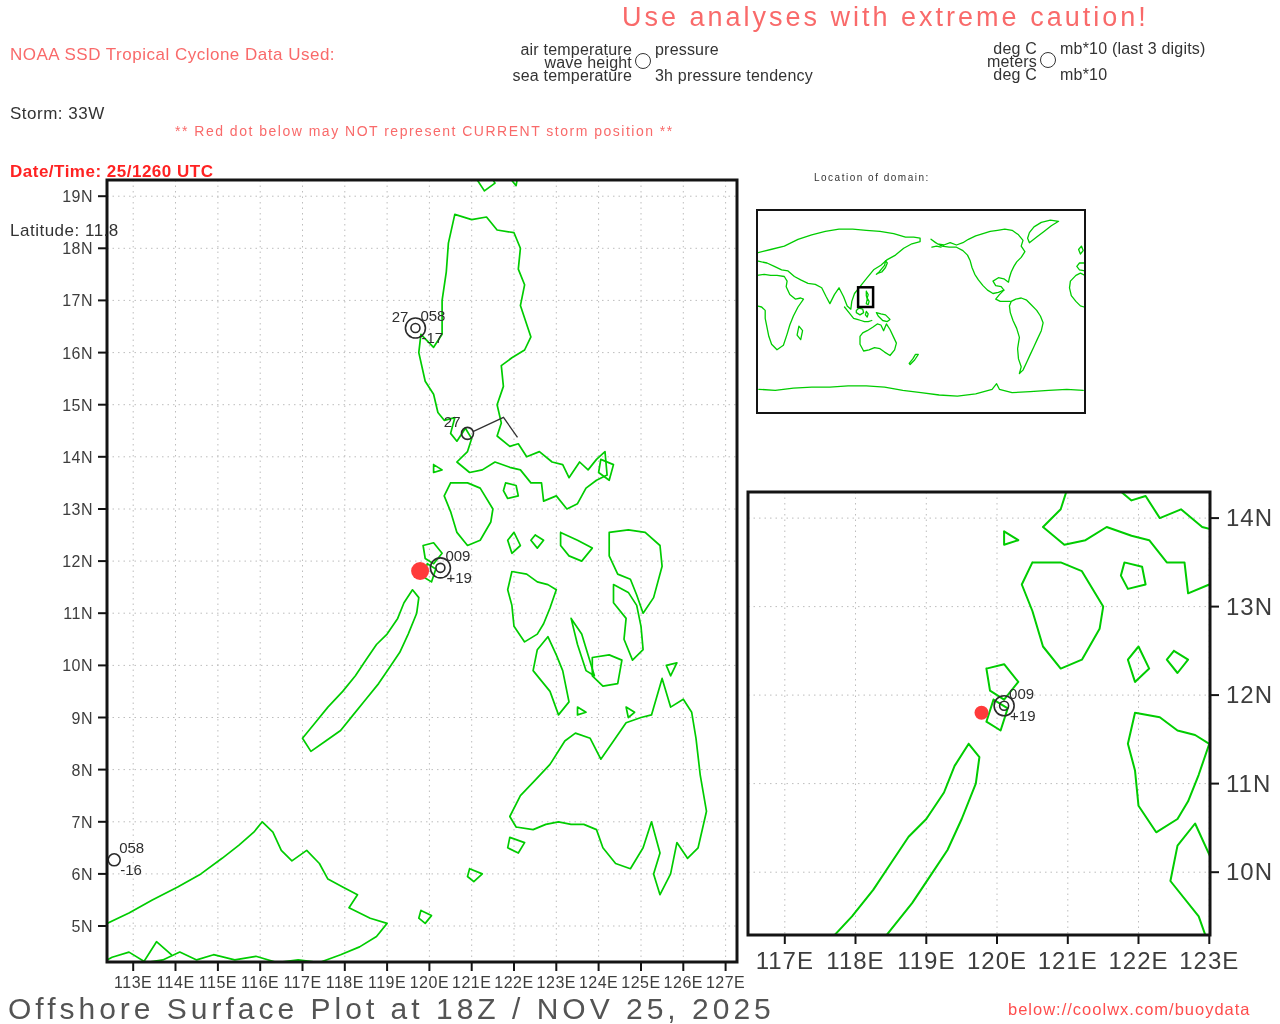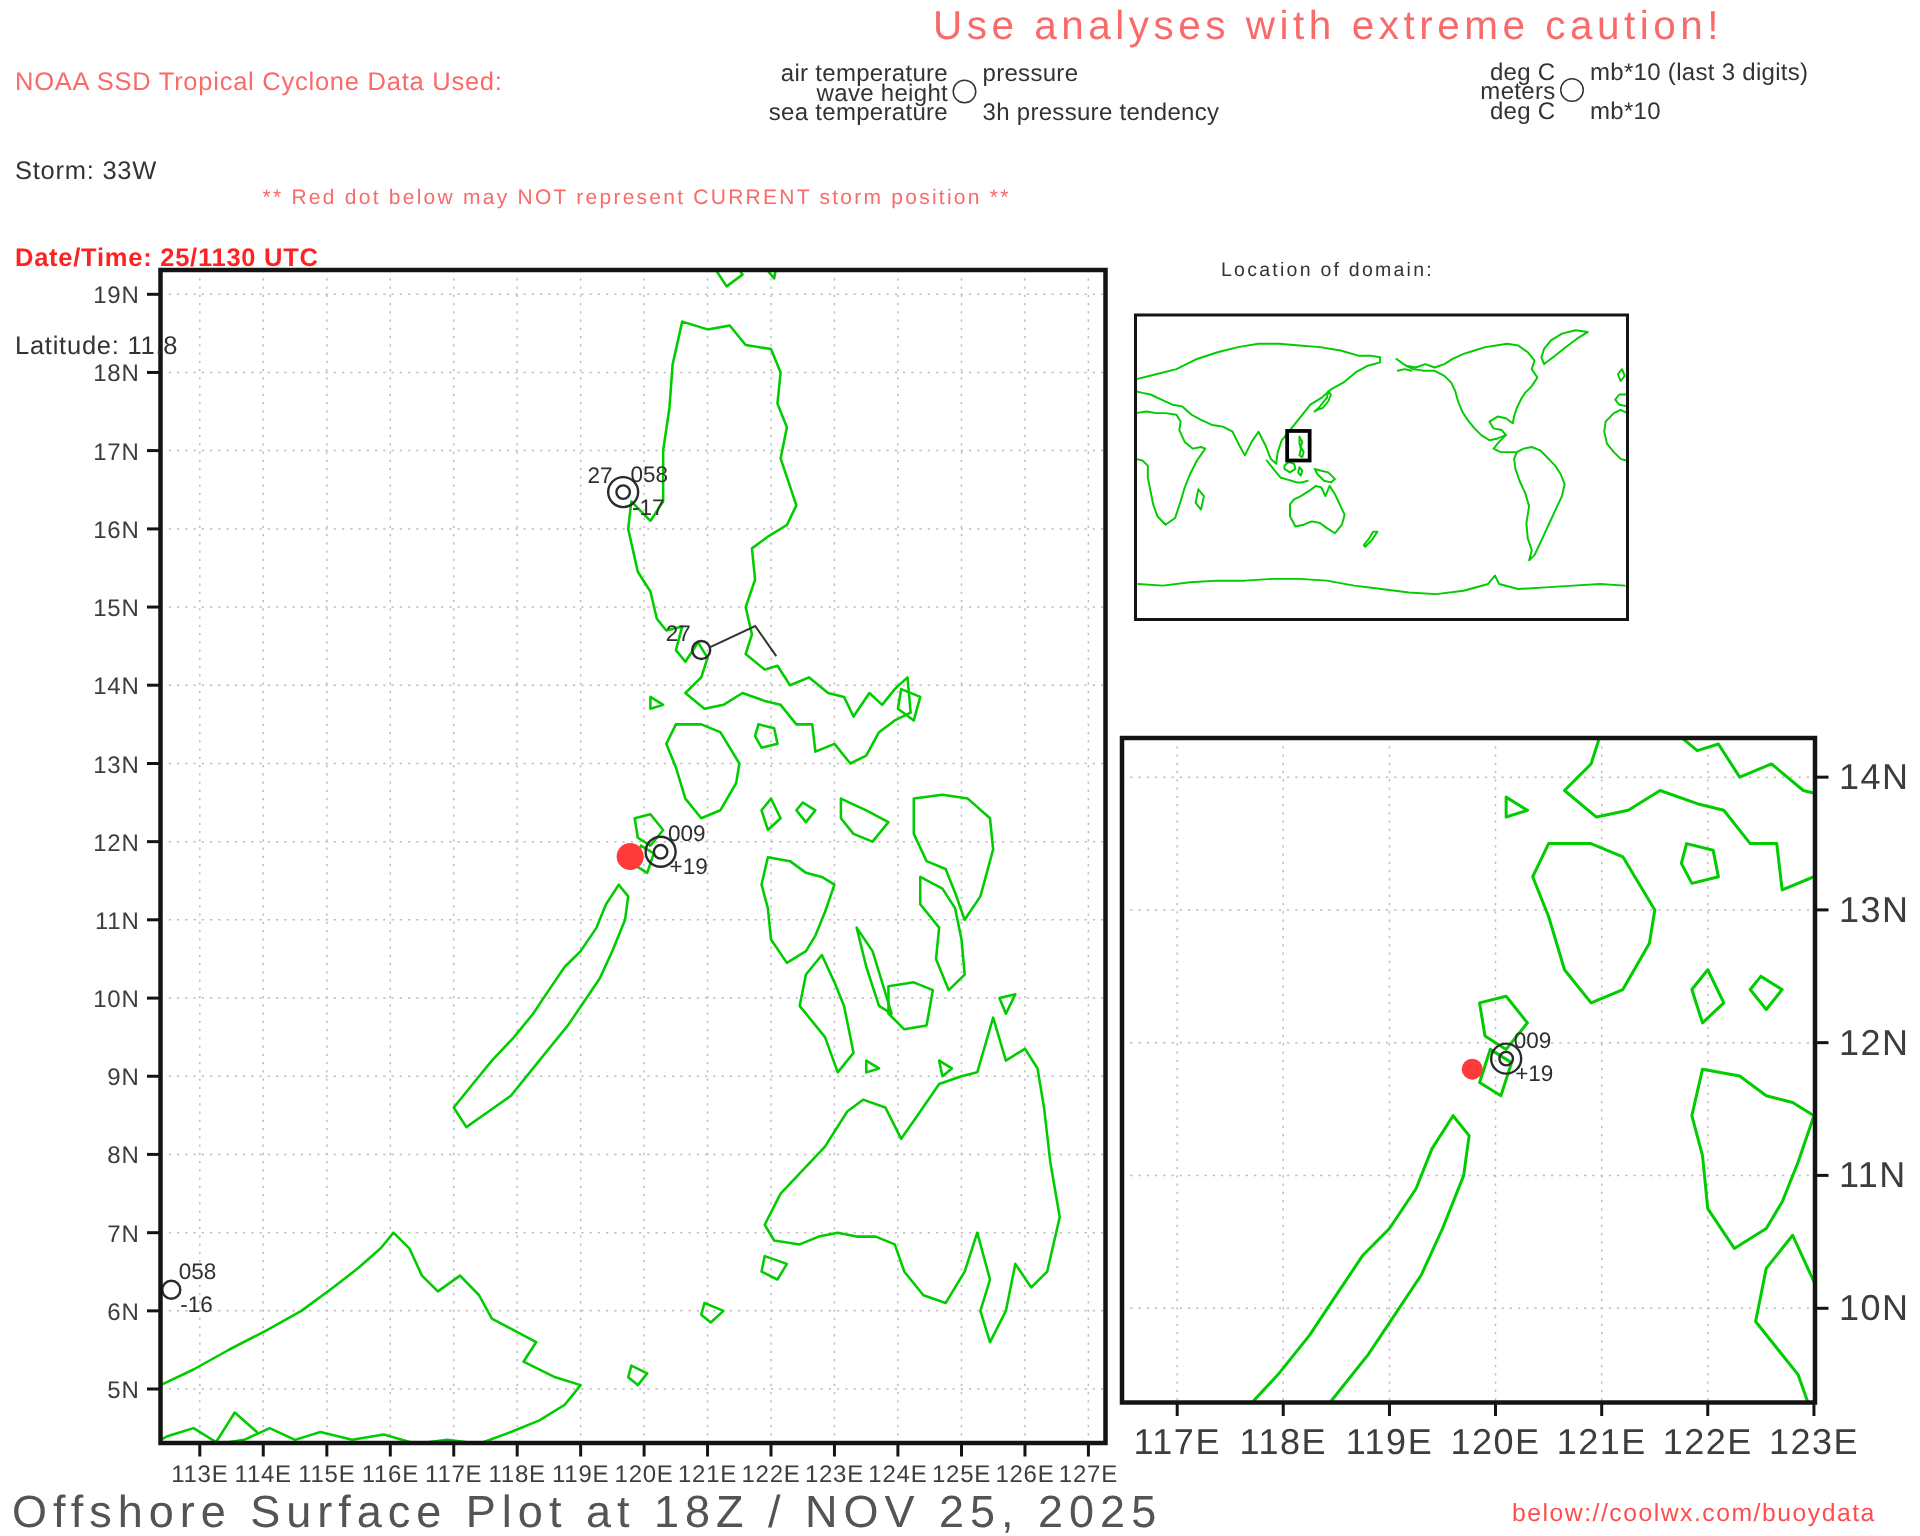--- a/index.html
+++ b/index.html
@@ -18,21 +18,21 @@
   .hdr .red2{color:var(--red-strong);font-weight:bold;}
   
   .caution{left:622px;top:2px;font-size:27px;letter-spacing:3px;color:var(--red-light);white-space:nowrap;}
   
   .lg{font-size:16px;letter-spacing:0.2px;color:var(--ink);white-space:nowrap;}
   .lg.right{text-align:right;}
   .lg-circle{width:14px;height:14px;border:1.5px solid #333;border-radius:50%;background:#fff;}
   
   .warning{left:175px;top:123px;font-size:14px;letter-spacing:1.5px;color:var(--red-light);white-space:nowrap;}
   
-  .loc-label{left:814px;top:172px;font-size:13px;letter-spacing:1.5px;color:var(--ink);white-space:nowrap;}
+  .loc-label{left:814px;top:172px;font-size:10px;letter-spacing:1.5px;color:var(--ink);white-space:nowrap;}
   
   .f-title{left:8px;top:992px;font-size:30px;letter-spacing:4px;color:#545454;white-space:nowrap;}
   .f-url{left:1008px;top:1000px;font-size:16.5px;letter-spacing:1px;color:#ff4d4d;white-space:nowrap;}
   
   svg{position:absolute;left:0;top:0;}
   .coast{fill:none;stroke:var(--coast);stroke-linejoin:round;stroke-linecap:round;}
   .grid{stroke:#bdbdbd;stroke-width:1;stroke-dasharray:1.5 4;}
   .frame{fill:none;stroke:#141414;}
   .tick{stroke:#141414;stroke-width:2;}
   .axis-main{font-size:16px;fill:var(--axis);letter-spacing:0.5px;font-family:"Liberation Sans",sans-serif;}
@@ -305,21 +305,21 @@
         <polyline points="1085.0,275.4 1080.4,273.2 1075.9,275.4 1070.4,281.1 1069.5,287.8 1071.3,295.7 1075.9,301.4 1080.4,305.9 1084.1,307.0" class="coast" stroke-width="1.3"></polyline>
       </g>
       <rect x="858.1" y="287.3" width="15.0" height="19.7" class="domain-box"></rect>
       <rect x="757" y="210" width="328" height="203" class="frame" stroke-width="2"></rect>
     </g>
 </svg>
 
 <div class="abs hdr">
   <div class="red1">NOAA SSD Tropical Cyclone Data Used:</div>
   <div>Storm: 33W</div>
-  <div class="red2">Date/Time: 25/1130 UTC</div>
+  <div class="red2">Date/Time: 25/1260 UTC</div>
   <div>Latitude: 11.8</div>
 </div>
 
 <div class="abs caution">Use analyses with extreme caution!</div>
 
 <div class="abs lg right" style="left:500px;top:41px;width:132px;">air temperature</div>
 <div class="abs lg right" style="left:500px;top:54px;width:132px;">wave height</div>
 <div class="abs lg right" style="left:500px;top:67px;width:132px;">sea temperature</div>
 <div class="abs lg-circle" style="left:635px;top:53px;"></div>
 <div class="abs lg" style="left:655px;top:41px;">pressure</div>

